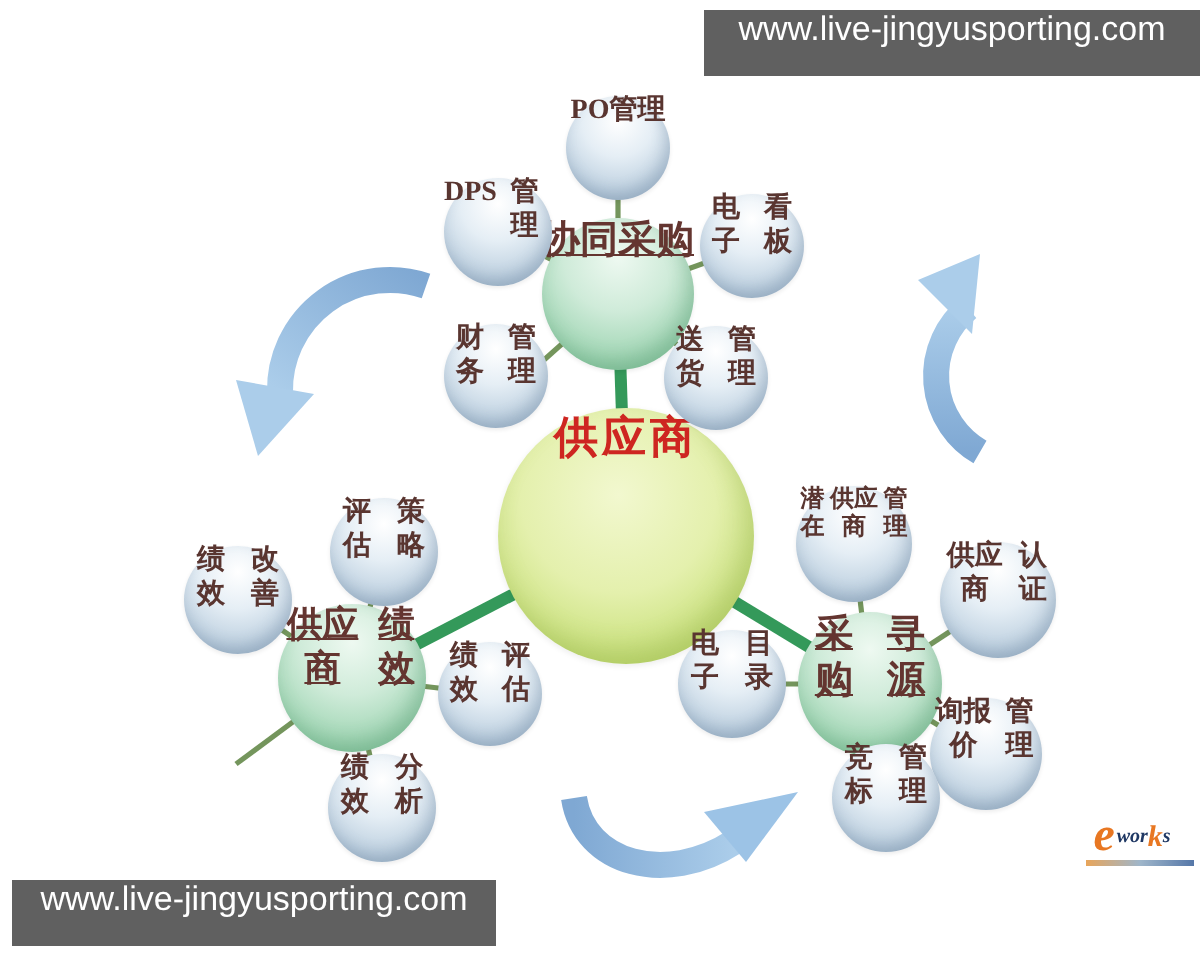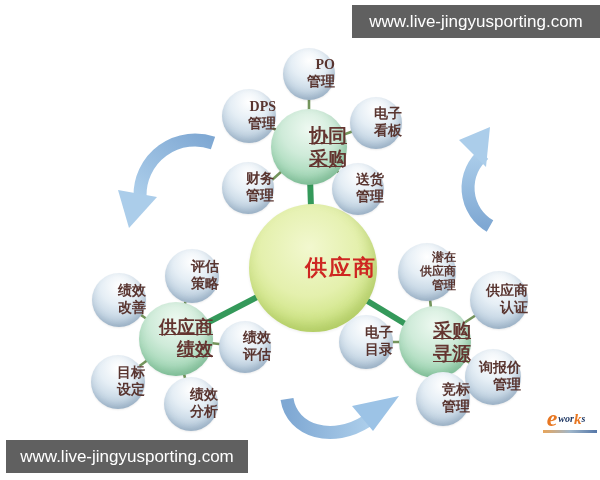--- a/index.html
+++ b/index.html
@@ -3,42 +3,42 @@
 <meta charset="utf-8">
 <style>
   html,body{margin:0;padding:0;background:#fff;}
   #stage{
     position:relative;width:600px;height:480px;background:#ffffff;overflow:hidden;
     font-family:"Liberation Serif","DejaVu Serif",serif;
   }
   #lines{position:absolute;left:0;top:0;z-index:1;}
   .node{
     position:absolute;border-radius:50%;z-index:2;
-    display:flex;flex-direction:column;align-items:flex-end;justify-content:center;
+    display:flex;flex-direction:row;align-items:flex-start;justify-content:center;
     text-align:center;font-weight:bold;
   }
   .sat{
     background:radial-gradient(circle at 50% 24%, #ffffff 0%, #e5eef5 38%, #bccfdf 76%, #9fb6ca 100%);
     box-shadow:inset -2px -4px 7px rgba(85,110,140,.28), 0 1px 2px rgba(0,0,0,.08);
     color:#593530;font-size:14px;line-height:1.18;
   }
   .hub{
     background:radial-gradient(circle at 50% 26%, #eef9f1 0%, #cfebd9 40%, #9ad3af 80%, #7cc497 100%);
     box-shadow:inset -3px -5px 9px rgba(60,130,90,.28), 0 1px 2px rgba(0,0,0,.08);
     color:#643530;font-size:19px;line-height:1.22;text-decoration:underline;
   }
   .central{
     background:radial-gradient(circle at 47% 34%, #f2f8cf 0%, #e4f0ad 45%, #c7e078 78%, #a9d053 100%);
     box-shadow:inset -4px -7px 12px rgba(130,160,60,.30), 0 1px 3px rgba(0,0,0,.08);
     color:#ce2621;font-size:22px;line-height:1.4;letter-spacing:2px;
   }
   .wm{
     position:absolute;z-index:5;background:#606060;color:#ffffff;
     font-family:"Liberation Sans","DejaVu Sans",sans-serif;font-size:17px;
-    display:flex;align-items:center;justify-content:center;white-space:nowrap;
+    display:flex;justify-content:center;white-space:nowrap;
   }
   #logo{
     position:absolute;left:533px;top:408px;width:66px;height:30px;z-index:3;
     font-family:"Liberation Serif","DejaVu Serif",serif;font-style:italic;font-weight:bold;
     display:flex;align-items:flex-start;justify-content:center;
   }
   #logo .e{color:#e87722;font-size:24px;line-height:20px;margin-right:1px;}
   #logo .navy{color:#1f3864;font-size:10px;line-height:22px;}
   #logo .orange{color:#e87722;font-size:15px;line-height:22px;}
   #logo .bar{
@@ -144,24 +144,20 @@
   </div>
 
   <div class="node sat" style="left:165px;top:249px;width:54px;height:54px">
     <span>评估</span>
     <span>策略</span>
   </div>
   <div class="node sat" style="left:92px;top:273px;width:54px;height:54px">
     <span>绩效</span>
     <span>改善</span>
   </div>
-  <div class="node sat" style="left:91px;top:355px;width:54px;height:54px">
-    <span>目标</span>
-    <span>设定</span>
-  </div>
   <div class="node sat" style="left:164px;top:377px;width:54px;height:54px">
     <span>绩效</span>
     <span>分析</span>
   </div>
   <div class="node sat" style="left:219px;top:321px;width:52px;height:52px">
     <span>绩效</span>
     <span>评估</span>
   </div>
 
   <div class="node sat" style="left:398px;top:243px;width:58px;height:58px;font-size:12px;line-height:1.15">

